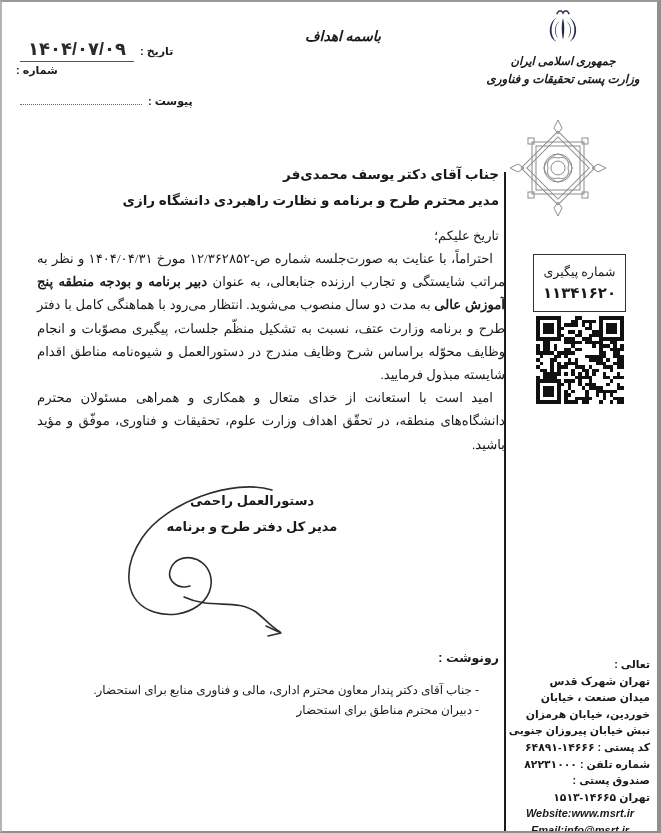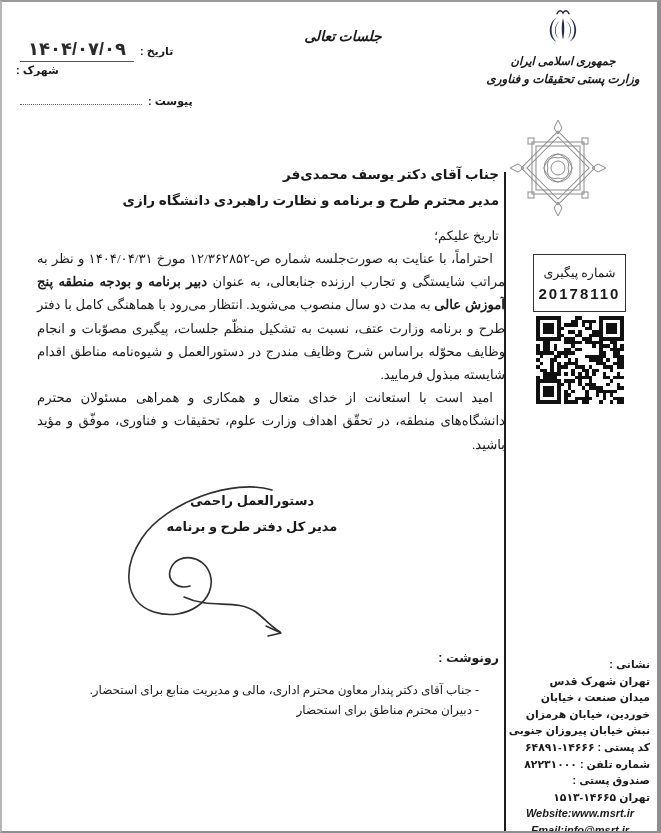--- a/index.html
+++ b/index.html
@@ -64,28 +64,28 @@
 </head>
 <body>
 
 <div class="page">
 
   <div class="meta-row row-date">
     <span class="meta-label">تاریخ :</span>
     <span class="meta-value">۱۴۰۴/۰۷/۰۹</span>
   </div>
   <div class="meta-row row-number">
-    <span class="meta-label">شهرک :</span>
+    <span class="meta-label">شماره :</span>
   </div>
   <div class="meta-row row-attach">
     <span class="meta-label">پیوست :</span>
     <span class="attach-line"></span>
   </div>
 
-  <div class="bismillah fa">جلسات تعالی</div>
+  <div class="bismillah fa">باسمه اهداف</div>
 
   <div class="gov-header">
     <svg class="emblem" viewBox="0 0 60 64">
       <g fill="#232a4d">
         <path d="M30,16 C27.5,24 27.5,38 30,48 C32.5,38 32.5,24 30,16 Z"></path>
         <path d="M25,20 C17,25 15,39 23,46 C17,38 18,26 25,20 Z"></path>
         <path d="M35,20 C43,25 45,39 37,46 C43,38 42,26 35,20 Z"></path>
         <path d="M20,15 C8,22 6,44 20,51 C10,42 11,23 20,15 Z"></path>
         <path d="M40,15 C52,22 54,44 40,51 C50,42 49,23 40,15 Z"></path>
       </g>
@@ -124,21 +124,21 @@
     <div class="salutation">تاریخ علیکم؛</div>
   </div>
 
   <div class="body-text">
     <p><span>احتراماً، با عنایت به صورت‌جلسه شماره ص-۱۲/۳۶۲۸۵۲ مورخ ۱۴۰۴/۰۴/۳۱ و نظر به مراتب شایستگی و تجارب ارزنده جنابعالی، به عنوان </span><span class="bold-inline">دبیر برنامه و بودجه منطقه پنج آموزش عالی</span><span> به مدت دو سال منصوب می‌شوید. انتظار می‌رود با هماهنگی کامل با دفتر طرح و برنامه وزارت عتف، نسبت به تشکیل منظّم جلسات، پیگیری مصوّبات و انجام وظایف محوّله براساس شرح وظایف مندرج در دستورالعمل و شیوه‌نامه مناطق اقدام شایسته مبذول فرمایید.</span></p>
     <p>امید است با استعانت از خدای متعال و همکاری و همراهی مسئولان محترم دانشگاه‌های منطقه، در تحقّق اهداف وزارت علوم، تحقیقات و فناوری، موفّق و مؤید باشید.</p>
   </div>
 
   <div class="tracking-box">
     <div class="tracking-label">شماره پیگیری</div>
-    <div class="tracking-value">20178110</div>
+    <div class="tracking-value">۱۱۳۴۱۶۲۰</div>
   </div>
 
   <div class="qr">
       <i style="background:#111"></i>
       <i style="background:#111"></i>
       <i style="background:#111"></i>
       <i style="background:#111"></i>
       <i style="background:#111"></i>
       <i style="background:#111"></i>
       <i style="background:#111"></i>
@@ -767,26 +767,26 @@
     <div class="signature-line">مدیر کل دفتر طرح و برنامه</div>
   </div>
   <svg class="flourish" viewBox="0 0 205 160">
     <path d="M158,10 C120,-2 52,22 28,58 C8,88 10,122 40,132 C72,142 104,120 96,94 C90,75 64,72 57,88 C52,99 62,110 76,106" fill="none" stroke="#2e2e2e" stroke-width="1.6" stroke-linecap="round"></path>
     <path d="M70,117 C98,130 122,118 142,132 C150,138 156,146 166,152" fill="none" stroke="#2e2e2e" stroke-width="1.6" stroke-linecap="round"></path>
     <path d="M152,146 l15,7 -13,3" fill="none" stroke="#2e2e2e" stroke-width="1.4" stroke-linecap="round" stroke-linejoin="round"></path>
   </svg>
 
   <div class="cc-label">رونوشت :</div>
   <div class="cc-items">
-    <div>- جناب آقای دکتر پندار معاون محترم اداری، مالی و مدیریت منابع برای استحضار.</div>
+    <div>- جناب آقای دکتر پندار معاون محترم اداری، مالی و فناوری منابع برای استحضار.</div>
     <div>- دبیران محترم مناطق برای استحضار</div>
   </div>
 
   <div class="footer">
-    <div class="footer-line">نشانی :</div>
+    <div class="footer-line">تعالی :</div>
     <div class="footer-line">تهران شهرک قدس</div>
     <div class="footer-line">میدان صنعت ، خیابان</div>
     <div class="footer-line">خوردین، خیابان هرمزان</div>
     <div class="footer-line">نبش خیابان پیروزان جنوبی</div>
     <div class="footer-line">کد پستی : ۱۴۶۶۶-۶۴۸۹۱</div>
     <div class="footer-line">شماره تلفن : ۸۲۲۳۱۰۰۰</div>
     <div class="footer-line">صندوق پستی :</div>
     <div class="footer-line">تهران ۱۴۶۶۵-۱۵۱۳</div>
     <div class="footer-en">Website:www.msrt.ir</div>
     <div class="footer-en">Email:info@msrt.ir</div>

